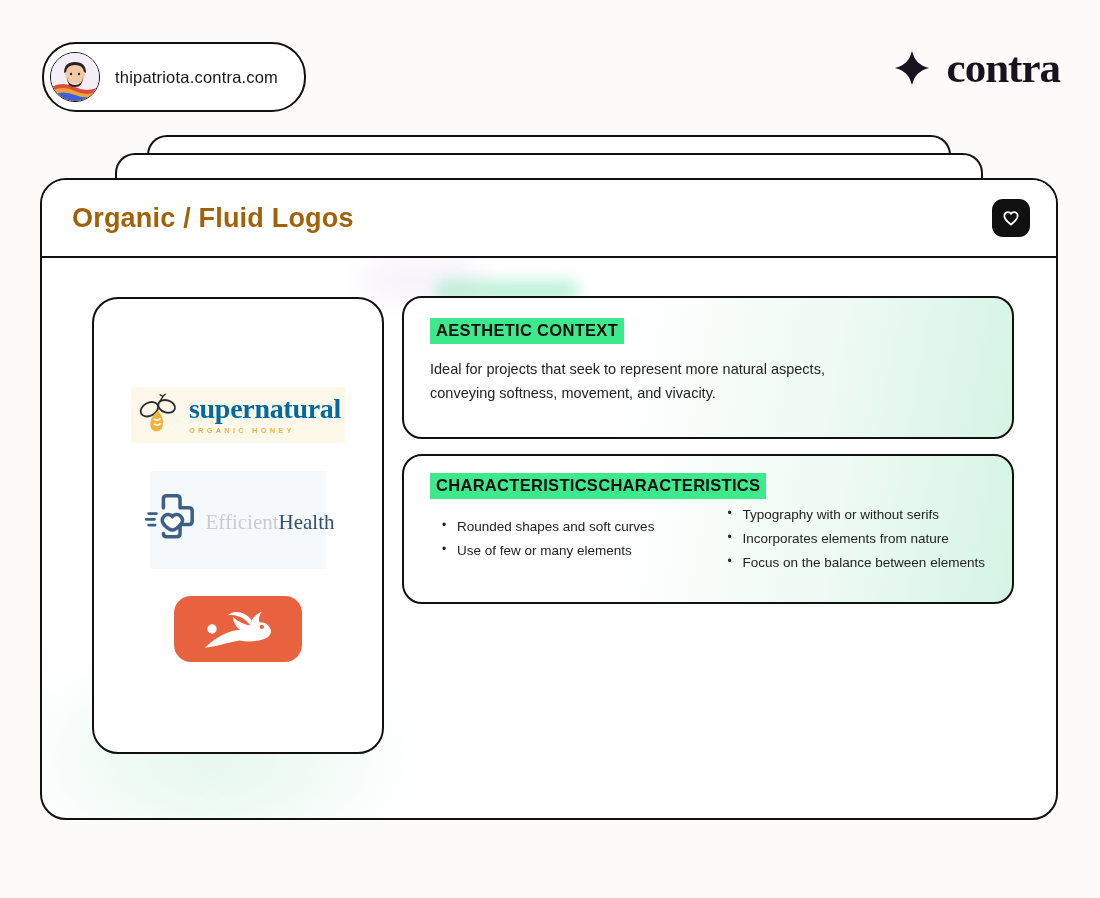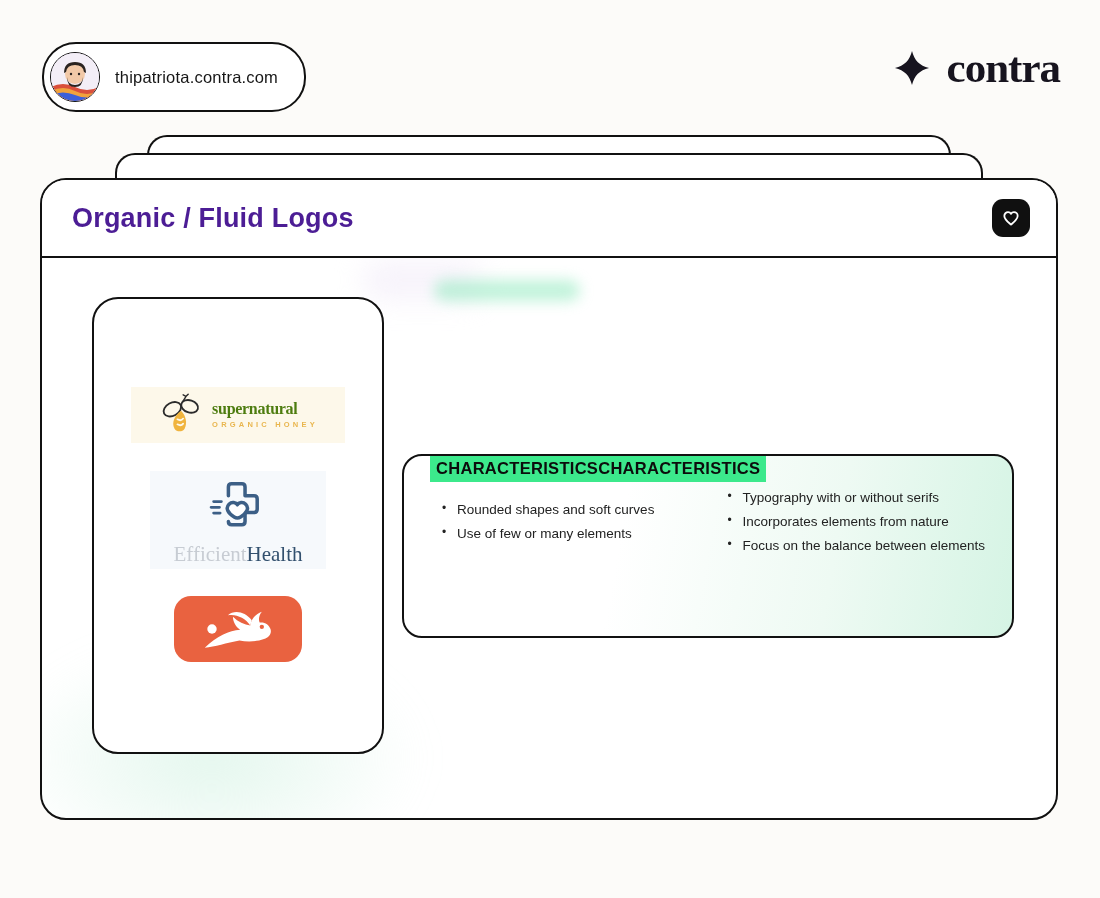--- a/index.html
+++ b/index.html
@@ -36,21 +36,21 @@
   .maincard{
     position:absolute;left:40px;top:178px;width:1018px;height:642px;z-index:3;
     background:#fff;border:2px solid #111;border-radius:26px;box-sizing:border-box;
     overflow:hidden;
   }
   .card-header{
     height:76px;display:flex;align-items:center;justify-content:space-between;
     padding:0 26px 0 30px;border-bottom:2px solid #111;position:relative;z-index:5;
     background:#fff;
   }
-  .card-title{font-size:27px;font-weight:700;letter-spacing:.2px;color:#4c1d95;}
+  .card-title{font-size:27px;font-weight:700;letter-spacing:.2px;color:#a16207;}
   .fav-btn{
     width:38px;height:38px;border-radius:11px;background:#101010;border:none;
     display:flex;align-items:center;justify-content:center;cursor:pointer;
   }
   
   .blur-pill{
     position:absolute;left:392px;top:100px;width:146px;height:21px;border-radius:11px;
     background:#8fe9bd;filter:blur(7px);opacity:.55;z-index:1;
   }
   .blur-corner{
@@ -66,42 +66,42 @@
   .logo-panel{
     position:absolute;left:50px;top:117px;width:292px;height:457px;z-index:4;
     background:#fff;border:2px solid #111;border-radius:26px;box-sizing:border-box;
   }
   .logo-block{position:absolute;left:50%;transform:translateX(-50%);}
   .logo-supernatural{
     top:88px;width:214px;height:56px;background:#fdf8ea;
     display:flex;align-items:center;justify-content:center;gap:8px;padding:2px 4px;box-sizing:border-box;
   }
   .sn-text{display:flex;flex-direction:column;line-height:1;}
-  .sn-word{font-family:"Liberation Serif", serif;font-weight:700;font-size:16px;color:#4d7c0f;letter-spacing:-.3px;}
+  .sn-word{font-family:"Liberation Serif", serif;font-weight:700;font-size:28px;color:#0369a1;letter-spacing:-.3px;}
   .sn-tag{font-size:7.5px;font-weight:700;letter-spacing:3.2px;color:#e9b64e;margin-top:4px;}
   .logo-health{
     top:172px;width:176px;height:98px;background:#f6f9fc;
-    display:flex;flex-direction:column;align-items:center;justify-content:center;
+    display:flex;flex-direction:row;align-items:center;justify-content:center;
   }
   .eh-text{font-family:"Liberation Serif", serif;font-size:21px;line-height:1;margin-top:4px;}
   .eh-light{color:#c7ccd3;}
   .eh-dark{color:#32506e;}
   .logo-rabbit{
     top:297px;width:128px;height:66px;background:#e96240;border-radius:17px;
     display:flex;align-items:center;justify-content:center;
   }
   
   .info-section{
     position:absolute;left:360px;width:612px;z-index:4;box-sizing:border-box;
     border:2px solid #111;border-radius:20px;
     background:linear-gradient(100deg,#ffffff 36%,#eefaf3 70%,#d5f4e4 100%);
     padding:20px 26px;
   }
   .sec-1{top:116px;height:143px;}
-  .sec-2{top:274px;height:184px;padding-top:0;}
+  .sec-2{top:274px;height:150px;padding-top:17px;}
   .sec-3{top:431px;height:146px;padding-top:24px;}
   .sec-heading{
     display:inline-block;background:#3ce98c;color:#0c0c0c;
     font-size:16.5px;font-weight:800;letter-spacing:.3px;padding:3px 6px 4px;
   }
   .sec-body{margin-top:13px;font-size:14.5px;line-height:1.68;color:#222;max-width:540px;}
   .sec-1 .sec-body{max-width:452px;}
   .cols{display:flex;margin-top:4px;}
   .col{list-style:none;margin:0;padding:0;}
   .col.left{margin-left:12px;padding-top:12px;width:296px;}
@@ -195,20 +195,24 @@
         <svg width="88" height="52" viewBox="0 0 120 72">
           <circle cx="24" cy="36" r="6.5" fill="#fff"></circle>
           <path d="M14 62 C30 46 48 38 63 37 C57 33 53 26 53 19 C60 26 69 30 77 31 C78 23 84 15 93 12 C89 17 88 23 90 27 C97 26 103 30 105 36 C107 42 103 48 96 50 C85 54 72 54 62 52 C44 55 28 61 14 62 Z" fill="#fff"></path>
           <path d="M77 31 C70 21 58 15 46 17 C55 9 70 12 79 24 Z" fill="#fff"></path>
           <circle cx="93" cy="33" r="3" fill="#e96240"></circle>
         </svg>
       </span>
     </div>
   </div>
 
+  <section class="info-section sec-1">
+    <span class="sec-heading">AESTHETIC CONTEXT</span>
+    <p class="sec-body">Ideal for projects that seek to represent more natural aspects, conveying softness, movement, and vivacity.</p>
+  </section>
 
   <section class="info-section sec-2">
     <span class="sec-heading">CHARACTERISTICSCHARACTERISTICS</span>
     <div class="cols">
       <ul class="col left">
         <li>Rounded shapes and soft curves</li>
         <li>Use of few or many elements</li>
       </ul>
       <ul class="col right">
         <li>Typography with or without serifs</li>

